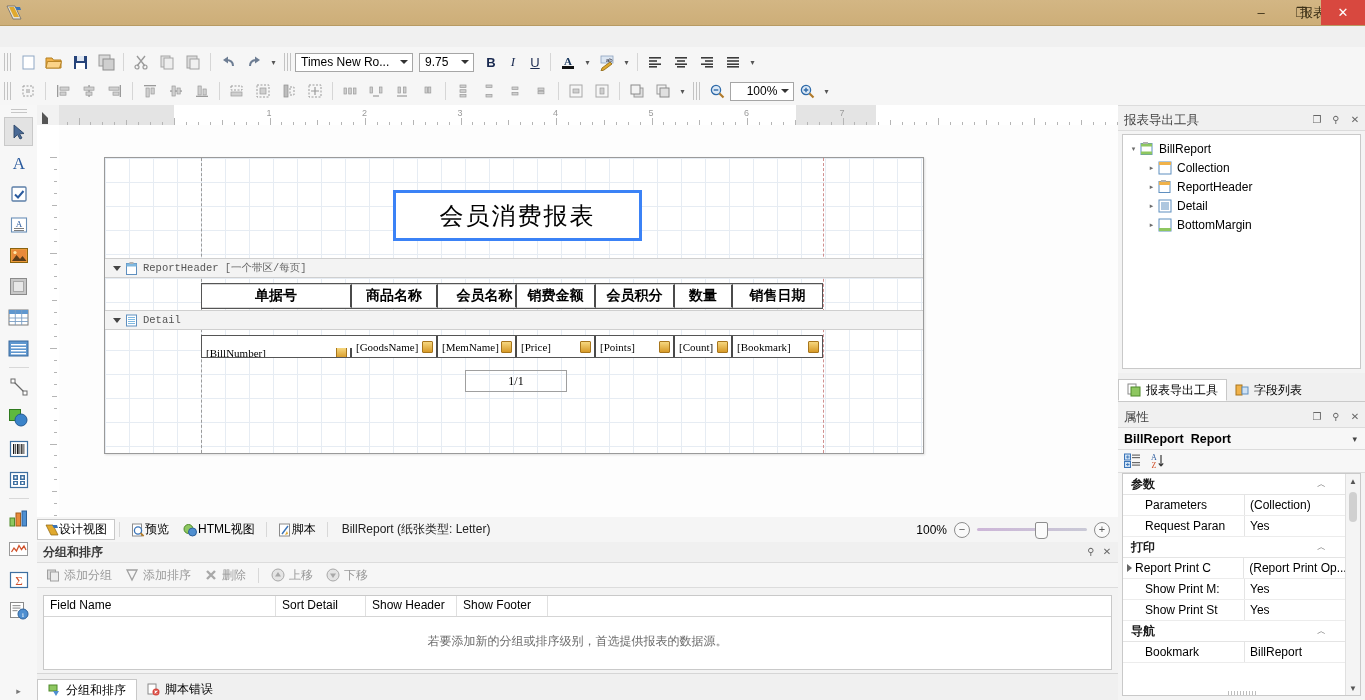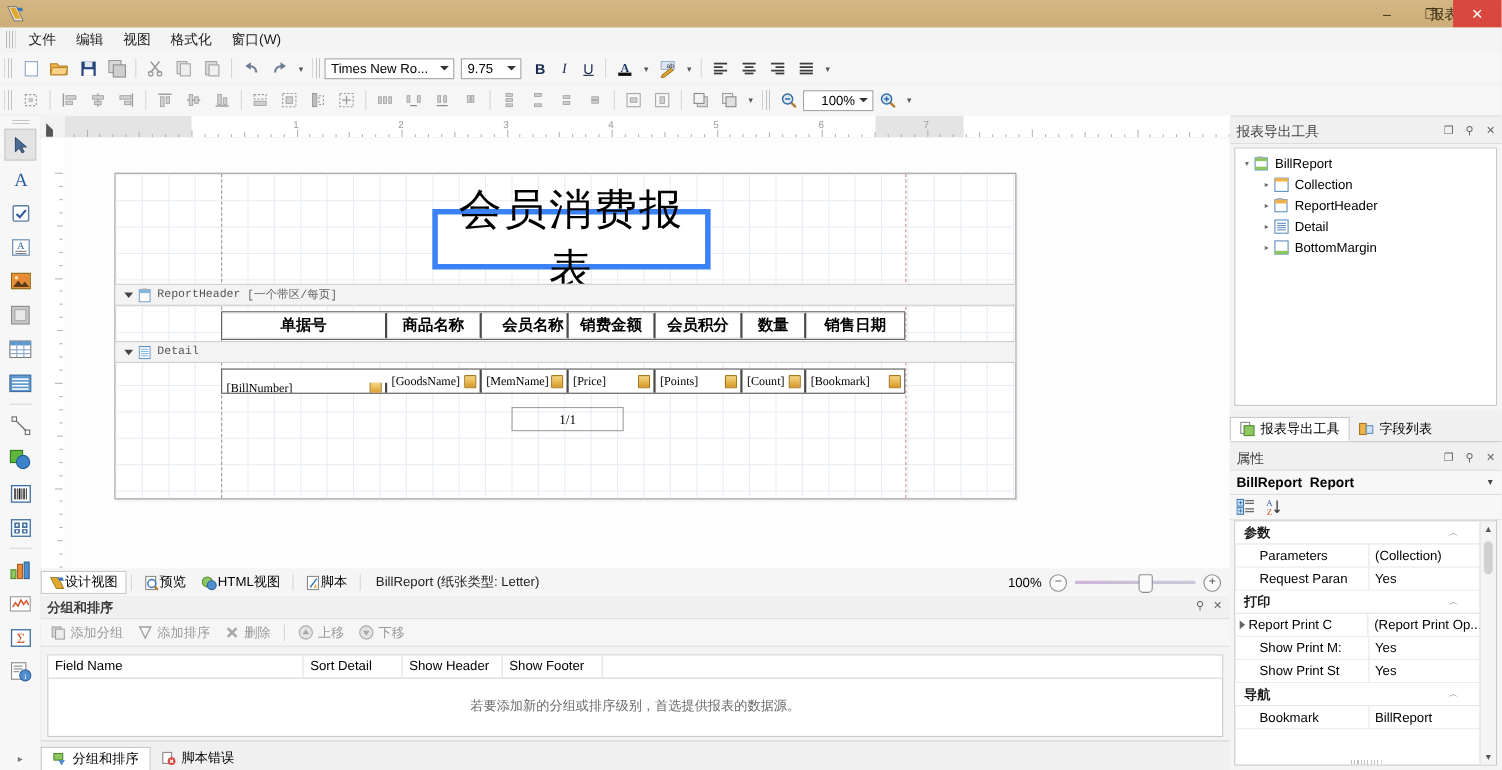--- a/index.html
+++ b/index.html
@@ -86,22 +86,22 @@
   .margin-r{position:absolute;left:718px;top:0;bottom:0;border-left:1px dashed #d09090;}
   .band-hdr{position:absolute;left:0;right:0;height:18px;background:#f3f3f3;
     border-top:1px solid #cfcfcf;border-bottom:1px solid #cfcfcf;
     display:flex;align-items:center;font-family:"Liberation Mono","DejaVu Sans Mono",monospace;
     font-size:10.5px;color:#555;}
   .band-tri{margin:0 5px 0 8px;width:0;height:0;border-left:4px solid transparent;
     border-right:4px solid transparent;border-top:5px solid #444;}
   .band-ic{width:11px;height:13px;margin-right:6px;}
   .band-sub{color:#666;margin-left:6px;}
   .rpt-title{position:absolute;left:288px;top:32px;width:243px;height:45px;
-    border:5px solid #3b82f6;background:#fff;display:flex;align-items:center;justify-content:center;
-    font-family:"Liberation Serif","DejaVu Serif",serif;font-size:39px;letter-spacing:2px;text-align:center;}
+    border:3px solid #3b82f6;background:#fff;display:flex;align-items:center;justify-content:center;
+    font-family:"Liberation Serif","DejaVu Serif",serif;font-size:24px;letter-spacing:2px;text-align:center;}
   .hdr-row{position:absolute;left:96px;top:125px;height:26px;display:flex;
     border:1px solid #555;background:#fff;box-sizing:border-box;}
   .hdr-cell{border-right:2px solid #4a4a4a;display:flex;align-items:center;justify-content:center;
     font-family:"Liberation Serif","DejaVu Serif",serif;font-weight:bold;font-size:14px;
     box-sizing:border-box;border-top:1px solid #d7d7d7;border-bottom:1px solid #d7d7d7;}
   .hdr-cell:last-child{border-right:none;}
   .det-row{position:absolute;left:96px;top:177px;height:23px;display:flex;
     border:1px solid #555;background:#fff;box-sizing:border-box;}
   .det-cell{border-right:2px solid #4a4a4a;display:flex;align-items:center;position:relative;
     font-family:"Liberation Serif","DejaVu Serif",serif;font-size:11px;padding-left:4px;
@@ -195,28 +195,20 @@
       <polygon points="9,3 14,3 15,6 11,6" fill="#3a74b8"></polygon>
     </svg>
     <div class="tb-title">报表设计者</div>
     <div class="tb-btns">
       <div class="tb-btn">–</div>
       <div class="tb-btn">❐</div>
       <div class="tb-btn close">✕</div>
     </div>
   </div>
 
-  <div class="menubar">
-    <div class="grip"></div>
-    <div class="menuitem">文件</div>
-    <div class="menuitem">编辑</div>
-    <div class="menuitem">视图</div>
-    <div class="menuitem">格式化</div>
-    <div class="menuitem">窗口(W)</div>
-  </div>
 
   <div class="toolrow r1">
     <div class="tgrip"></div>
 
     <div class="tbtn">
       <svg width="17" height="17" viewBox="0 0 17 17">
           <rect x="3" y="2" width="11" height="13" fill="#fff" stroke="#8fa7c4" stroke-width="1"></rect>
         </svg>
     </div>
     <div class="tbtn">

